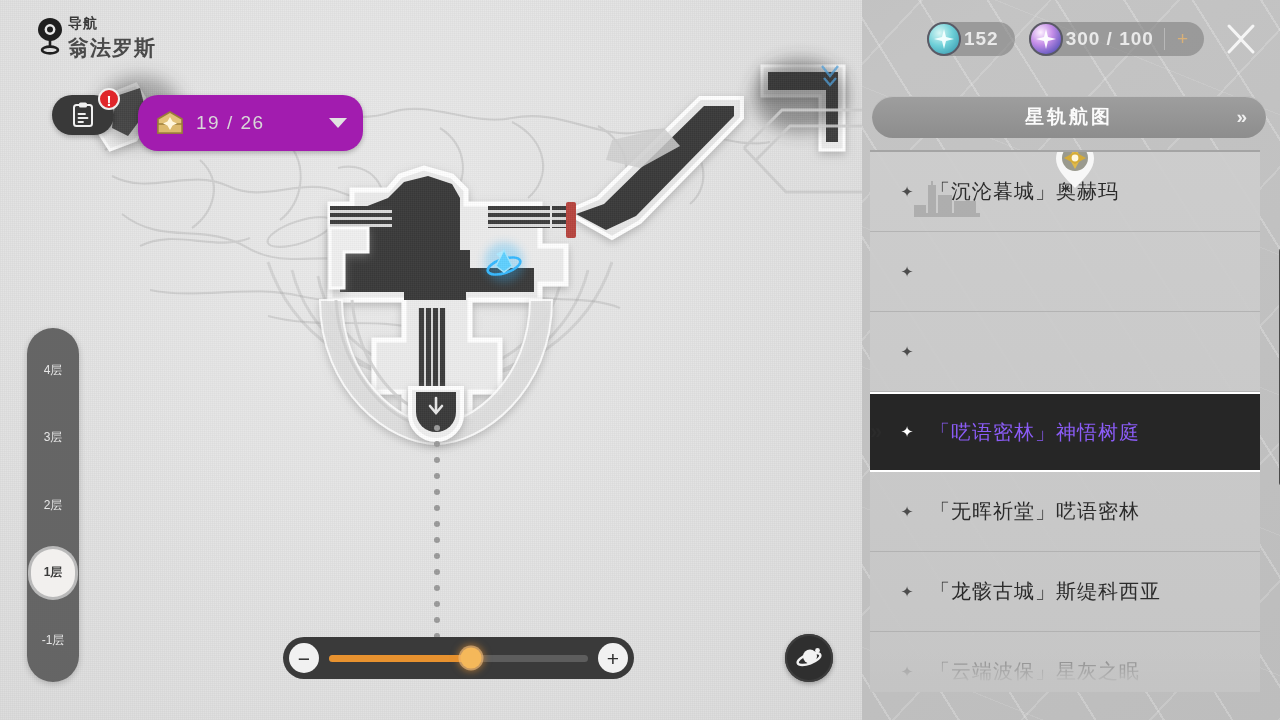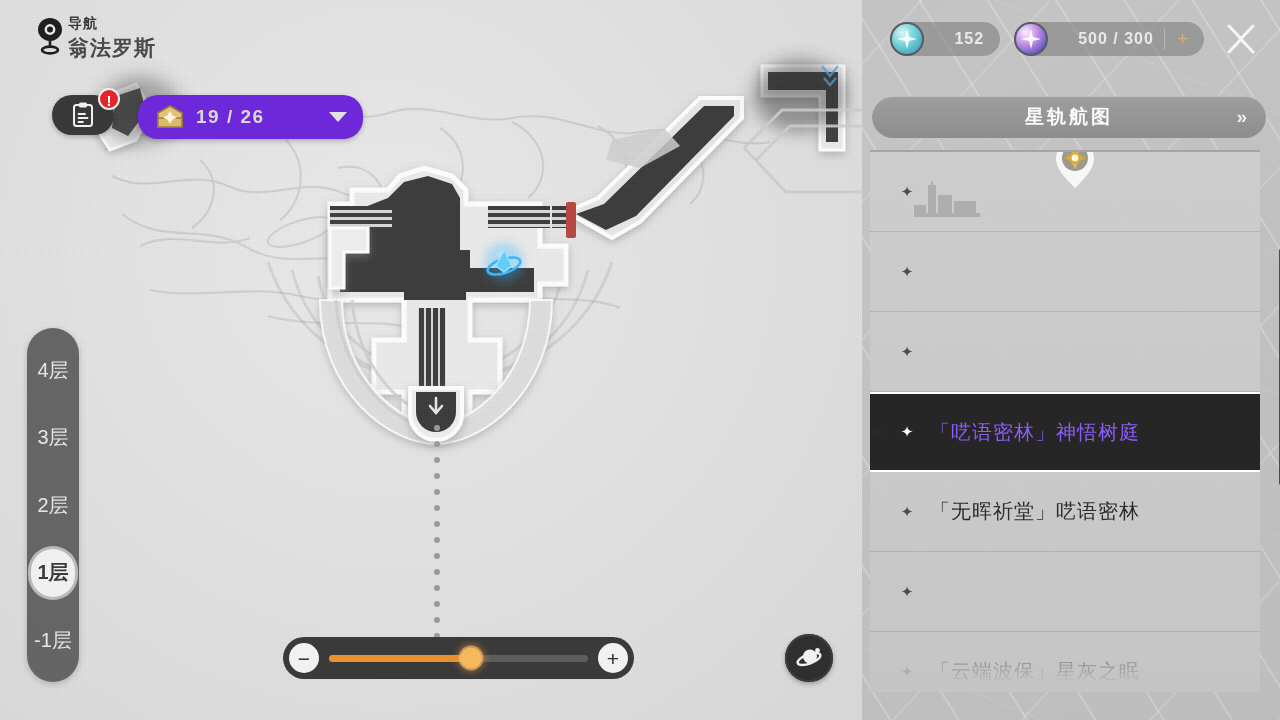--- a/index.html
+++ b/index.html
@@ -53,43 +53,42 @@
   }
   #badge{
     position:absolute; right:-6px; top:-7px; width:22px; height:22px;
     border-radius:50%; background:#e0262b; color:#fff;
     font-size:15px; font-weight:bold; line-height:22px; text-align:center;
     border:2px solid #f0f0f0;
   }
 
   
   #chest-btn{
-    position:absolute; left:138px; top:95px; width:225px; height:44px;
-    border-radius:20px; background:#6d28d9;
+    position:absolute; left:138px; top:95px; width:225px; height:56px;
+    border-radius:20px; background:#a21caf;
     display:flex; align-items:center; gap:12px; padding:0 16px 0 18px;
     box-shadow:0 2px 5px rgba(0,0,0,0.25);
-    font-weight:bold;
   }
   #chest-count{ font-size:19px; color:#d8d8d8; letter-spacing:1.5px; flex:1; }
   .caret-down{
     width:0;height:0;border-left:9px solid transparent;border-right:9px solid transparent;
     border-top:10px solid #e2e2e2;
   }
 
   
   #floor-selector{
     position:absolute; left:27px; top:328px; width:52px; height:354px;
     border-radius:26px; background:rgba(84,84,84,0.88);
     display:flex; flex-direction:column; align-items:center;
     justify-content:space-between; padding:18px 0;
     box-shadow:0 2px 6px rgba(0,0,0,0.2);
   }
   .floor-item{
     width:44px; height:48px; display:flex; align-items:center; justify-content:center;
-    font-size:20px; color:#e6e6e6; border-radius:24px;
+    font-size:12px; color:#e6e6e6; border-radius:24px;
   }
   .floor-item.active{
     background:#f2f0ee; color:#3b3b3b; font-weight:bold;
     box-shadow:0 0 0 3px rgba(255,255,255,0.55);
   }
 
   
   #zoom-bar{
     position:absolute; left:283px; top:637px; width:351px; height:42px;
     border-radius:21px; background:#3a3a3a;
@@ -118,21 +117,21 @@
   
   #currency-row{ position:absolute; right:16px; top:16px; display:flex; align-items:center; gap:14px; }
   .cur-pill{
     height:34px; border-radius:17px; background:rgba(120,120,120,0.55);
     display:flex; align-items:center; padding-right:16px; position:relative;
   }
   .cur-orb{
     width:34px;height:34px;border-radius:50%; flex:none;
     border:2px solid #5a5a66; position:relative; overflow:hidden;
   }
-  .cur-val{ font-size:16px; color:#e9e9e9; font-weight:bold; letter-spacing:1px; padding-left:30px; }
+  .cur-val{ font-size:19px; color:#e9e9e9; font-weight:bold; letter-spacing:1px; padding-left:3px; }
   .cur-plus{ font-size:19px; color:#d9b077; padding-left:12px; margin-left:10px; border-left:1px solid rgba(255,255,255,0.3); }
   #close-btn{ width:46px;height:46px; display:flex;align-items:center;justify-content:center; }
 
   
   #star-panel{ position:absolute; left:862px; top:0; width:418px; height:720px;padding-left:18px; }
   #panel-header{
     position:absolute; left:10px; top:96px; width:394px; height:42px;
     border-radius:21px;
     background:linear-gradient(180deg,#9e9e9e 0%,#8d8d8d 100%);
     display:flex; align-items:center; justify-content:center; position:absolute;
@@ -414,21 +413,21 @@
       </svg>
     </div>
     <div class="cur-val">152</div>
   </div>
   <div class="cur-pill">
     <div class="cur-orb" style="background:radial-gradient(circle at 32% 28%,#fdf0ff 0%,#c58ee8 40%,#6f5fc4 75%,#3e4aa0 100%);">
       <svg width="30" height="30" viewBox="0 0 30 30" style="position:absolute;left:0;top:0;">
         <path d="M15 5 L 17 13 L 25 15 L 17 17 L 15 25 L 13 17 L 5 15 L 13 13 Z" fill="#ffffff" opacity="0.95"></path>
       </svg>
     </div>
-    <div class="cur-val">500 / 300</div>
+    <div class="cur-val">300 / 100</div>
     <div class="cur-plus">+</div>
   </div>
   <div id="close-btn">
     <svg width="40" height="40" viewBox="0 0 40 40">
       <path d="M8 7 L 19 18.6" stroke="#f5f5f5" stroke-width="3" stroke-linecap="round"></path>
       <path d="M32 7 L 21 18.6" stroke="#f5f5f5" stroke-width="3" stroke-linecap="round"></path>
       <path d="M8 33 L 19 21.4" stroke="#f5f5f5" stroke-width="3" stroke-linecap="round"></path>
       <path d="M32 33 L 21 21.4" stroke="#f5f5f5" stroke-width="3" stroke-linecap="round"></path>
       <circle cx="20" cy="20" r="1.6" fill="#f5f5f5"></circle>
     </svg>
@@ -453,20 +452,21 @@
       <div class="loc-row">
         <svg class="city-silhouette" width="66" height="36" viewBox="0 0 66 36">
           <rect x="14" y="4" width="8" height="30" fill="#6a6a6a"></rect>
           <rect x="17" y="0" width="2" height="6" fill="#6a6a6a"></rect>
           <rect x="24" y="14" width="14" height="20" fill="#6a6a6a"></rect>
           <rect x="40" y="20" width="22" height="14" fill="#6a6a6a"></rect>
           <rect x="0" y="24" width="12" height="10" fill="#6a6a6a"></rect>
           <rect x="0" y="32" width="66" height="4" fill="#6a6a6a"></rect>
         </svg>
         <span class="loc-star">✦</span>
+        <span class="loc-name">「沉沦暮城」奥赫玛</span>
       </div>
 
       <div class="loc-row">
         <span class="loc-star">✦</span>
       </div>
 
       <div class="loc-row">
         <span class="loc-star">✦</span>
       </div>
 
@@ -476,20 +476,21 @@
         <span class="loc-name">「呓语密林」神悟树庭</span>
       </div>
 
       <div class="loc-row">
         <span class="loc-star">✦</span>
         <span class="loc-name">「无晖祈堂」呓语密林</span>
       </div>
 
       <div class="loc-row">
         <span class="loc-star">✦</span>
+        <span class="loc-name">「龙骸古城」斯缇科西亚</span>
       </div>
 
       <div class="loc-row partial">
         <span class="loc-star">✦</span>
         <span class="loc-name">「云端波保」星灰之眠</span>
       </div>
 
     </div>
 
     <svg id="marker-pin" viewBox="0 0 44 52">

